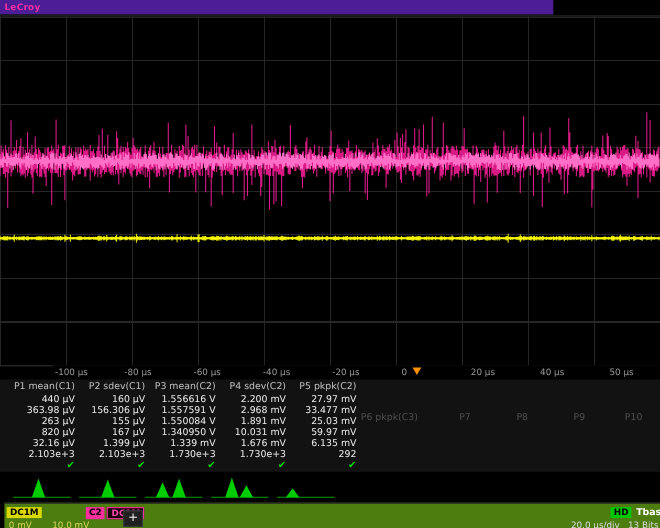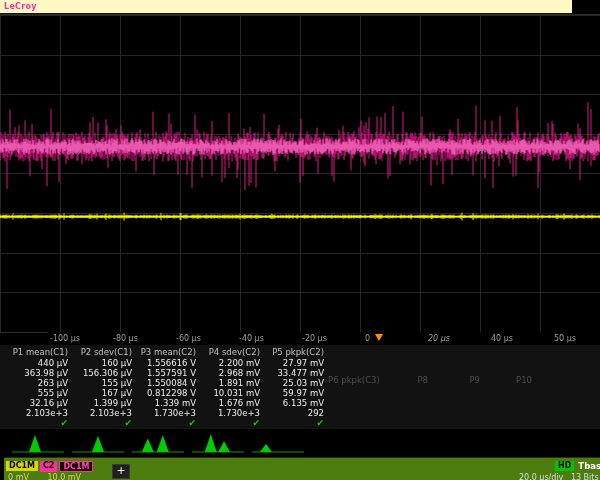--- a/index.html
+++ b/index.html
@@ -1,19 +1,19 @@
 <!DOCTYPE html>
 <html><head>
 <meta charset="utf-8">
 <style>
   html,body{margin:0;padding:0;background:#222;}
   #screen{position:relative;width:600px;height:480px;background:#000;overflow:hidden;
           font-family:"DejaVu Sans",sans-serif;color:#ccc;-webkit-font-smoothing:none;}
   
-  #topbar{position:absolute;top:0;left:0;width:572px;height:13px;background:#fef9c3;border-bottom:1px solid #111;}
+  #topbar{position:absolute;top:0;left:0;width:503px;height:13px;background:#4c1d95;border-bottom:1px solid #111;}
   #logo{position:absolute;top:2px;left:4px;font-size:8px;font-weight:bold;color:#ff2fa0;letter-spacing:.3px;}
   
   #grid{position:absolute;top:14px;left:0;width:600px;height:317px;background:#000;
         background-image:
           repeating-linear-gradient(to right,#262626 0,#262626 1px,transparent 1px,transparent 60px),
           repeating-linear-gradient(to bottom,#262626 0,#262626 1px,transparent 1px,transparent 39.6px);
         border-top:1px solid #2e2e2e;border-bottom:1px solid #2e2e2e;}
   #wave-svg{position:absolute;top:0;left:0;}
   
   #axis{position:absolute;top:332px;left:0;width:600px;height:13px;background:#000;font-size:8px;color:#9a9a9a;margin-left:48px;}
@@ -29,21 +29,21 @@
   .mcol.dim .mhead{color:#4f4f4f;margin-top:28px;}
   .mval{height:10px;color:#ececec;}
   .mstat{height:11px;color:#00d800;font-size:9px;font-weight:bold;}
   
   #histrow{position:absolute;top:429px;left:0;width:592px;height:28px;background:#000;display:flex;padding-left:8px;}
   .hist{width:60px;height:26px;}
   
   #bottombar{position:absolute;top:457px;left:4px;width:600px;height:23px;background:#4d7c0f;border-top:1px solid #2a2a2a;font-size:8px;}
   .chip{display:inline-block;padding:0 3px;font-size:8px;font-weight:bold;line-height:10px;}
   .chip-yellow{background:#d8d800;color:#000;}
-  .chip-magenta{background:#ff2fa0;color:#000;}
+  .chip-magenta{background:#ff2fa0;color:#000;margin-left:38px;}
   .chip-outline{border:1px solid #ff2fa0;color:#ff49ab;background:#17000b;line-height:9px;}
   .chip-green{background:#00c800;color:#000;}
   #c1desc{position:absolute;left:2px;top:3px;}
   #c1line2{position:absolute;left:2px;top:12px;color:#d8d860;white-space:nowrap;}
   #c1scale{margin-left:16px;}
   #c2desc{position:absolute;left:36px;top:3px;display:flex;gap:2px;}
   #addbtn{position:absolute;left:108px;top:6px;width:16px;height:13px;background:#202020;border:1px solid #3a3a3a;
           color:#f0f0f0;font-size:11px;line-height:11px;text-align:center;cursor:pointer;}
   #tbase{position:absolute;right:1px;top:3px;width:84px;}
   #tbline1{display:flex;gap:4px;align-items:center;margin-left:36px;}
@@ -70,53 +70,53 @@
   </div>
 
   <div id="axis">
     <div id="trigger-marker"></div>
   <span class="axis-label" style="left: 2px;">-100 µs</span>
       <span class="axis-label" style="left: 65px;">-80 µs</span>
       <span class="axis-label" style="left: 128px;">-60 µs</span>
       <span class="axis-label" style="left: 191px;">-40 µs</span>
       <span class="axis-label" style="left: 254px;">-20 µs</span>
       <span class="axis-label" style="left: 317px;">0</span>
-      <span class="axis-label" style="left: 380px; font-style: italic;">20 µs</span>
+      <span class="axis-label" style="left: 380px;">20 µs</span>
       <span class="axis-label" style="left: 443px;">40 µs</span>
       <span class="axis-label" style="left: 506px;">50 µs</span>
       <span class="axis-label" style="left: 569px;">80 µs</span>
     </div>
 
   <div id="mtable">
       <div class="mcol">
         <div class="mhead">P1 mean(C1)</div>
         <div class="mval">440 µV</div>
         <div class="mval">363.98 µV</div>
         <div class="mval">263 µV</div>
-        <div class="mval">555 µV</div>
+        <div class="mval">820 µV</div>
         <div class="mval">32.16 µV</div>
         <div class="mval">2.103e+3</div>
         <div class="mstat">✔</div>
       </div>
       <div class="mcol">
         <div class="mhead">P2 sdev(C1)</div>
         <div class="mval">160 µV</div>
         <div class="mval">156.306 µV</div>
         <div class="mval">155 µV</div>
         <div class="mval">167 µV</div>
         <div class="mval">1.399 µV</div>
         <div class="mval">2.103e+3</div>
         <div class="mstat">✔</div>
       </div>
       <div class="mcol">
         <div class="mhead">P3 mean(C2)</div>
         <div class="mval">1.556616 V</div>
         <div class="mval">1.557591 V</div>
         <div class="mval">1.550084 V</div>
-        <div class="mval">0.812298 V</div>
+        <div class="mval">1.340950 V</div>
         <div class="mval">1.339 mV</div>
         <div class="mval">1.730e+3</div>
         <div class="mstat">✔</div>
       </div>
       <div class="mcol">
         <div class="mhead">P4 sdev(C2)</div>
         <div class="mval">2.200 mV</div>
         <div class="mval">2.968 mV</div>
         <div class="mval">1.891 mV</div>
         <div class="mval">10.031 mV</div>
@@ -138,20 +138,30 @@
         <div class="mhead">P6 pkpk(C3)</div>
         <div class="mval"></div>
         <div class="mval"></div>
         <div class="mval"></div>
         <div class="mval"></div>
         <div class="mval"></div>
         <div class="mval"></div>
         <div class="mstat"></div>
       </div>
       <div class="mcol dim">
+        <div class="mhead">P7</div>
+        <div class="mval"></div>
+        <div class="mval"></div>
+        <div class="mval"></div>
+        <div class="mval"></div>
+        <div class="mval"></div>
+        <div class="mval"></div>
+        <div class="mstat"></div>
+      </div>
+      <div class="mcol dim">
         <div class="mhead">P8</div>
         <div class="mval"></div>
         <div class="mval"></div>
         <div class="mval"></div>
         <div class="mval"></div>
         <div class="mval"></div>
         <div class="mval"></div>
         <div class="mstat"></div>
       </div>
       <div class="mcol dim">

